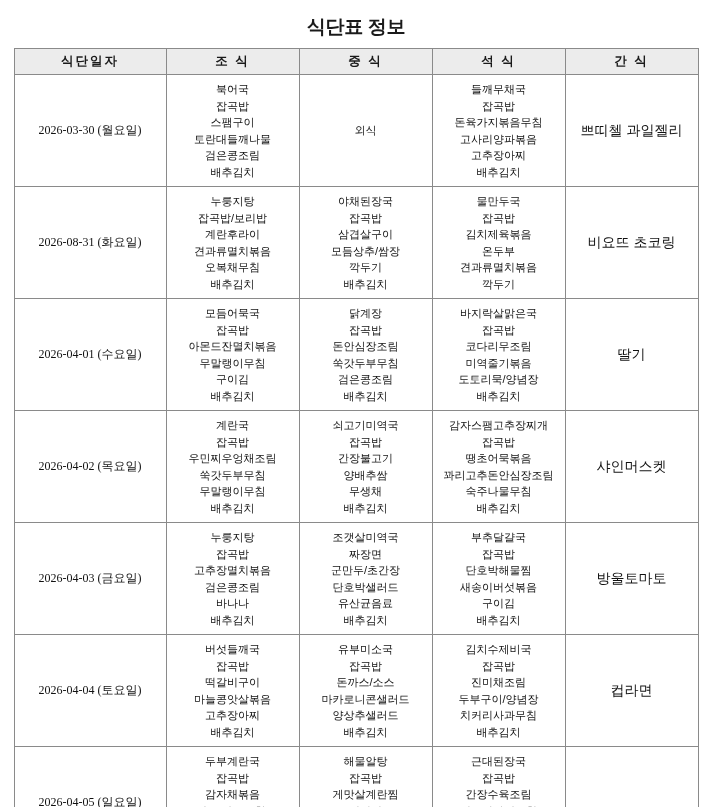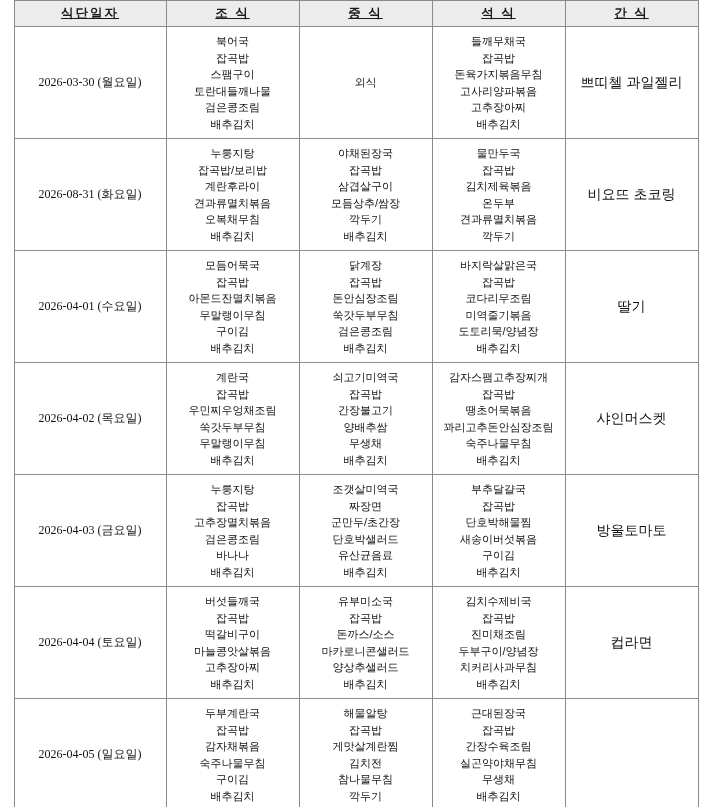--- a/index.html
+++ b/index.html
@@ -38,21 +38,20 @@
     vertical-align: middle;
     text-align: center;
   }
   table.menu-table thead th {
     background: #ececec;
     font-size: 12.5px;
     font-weight: bold;
     height: 26px;
     letter-spacing: 2px;
     padding: 3px 0;
-    text-decoration: underline;
   }
   col.c-date { width: 152px; }
   col.c-meal { width: 133px; }
   col.c-snack { width: 133px; }
   td.date-cell {
     font-size: 12px;
     color: #111;
     font-family: Liberation Serif, serif;
   }
   td.meal-cell {
@@ -65,20 +64,21 @@
   td.snack-cell {
     font-size: 14px;
     color: #111;
   }
 </style>
 </head>
 <body>
 
 <div class="page">
 
+  <div class="title">식단표 정보</div>
 
   <table class="menu-table">
     <colgroup>
       <col class="c-date">
       <col class="c-meal">
       <col class="c-meal">
       <col class="c-meal">
       <col class="c-snack">
     </colgroup>
     <thead>

